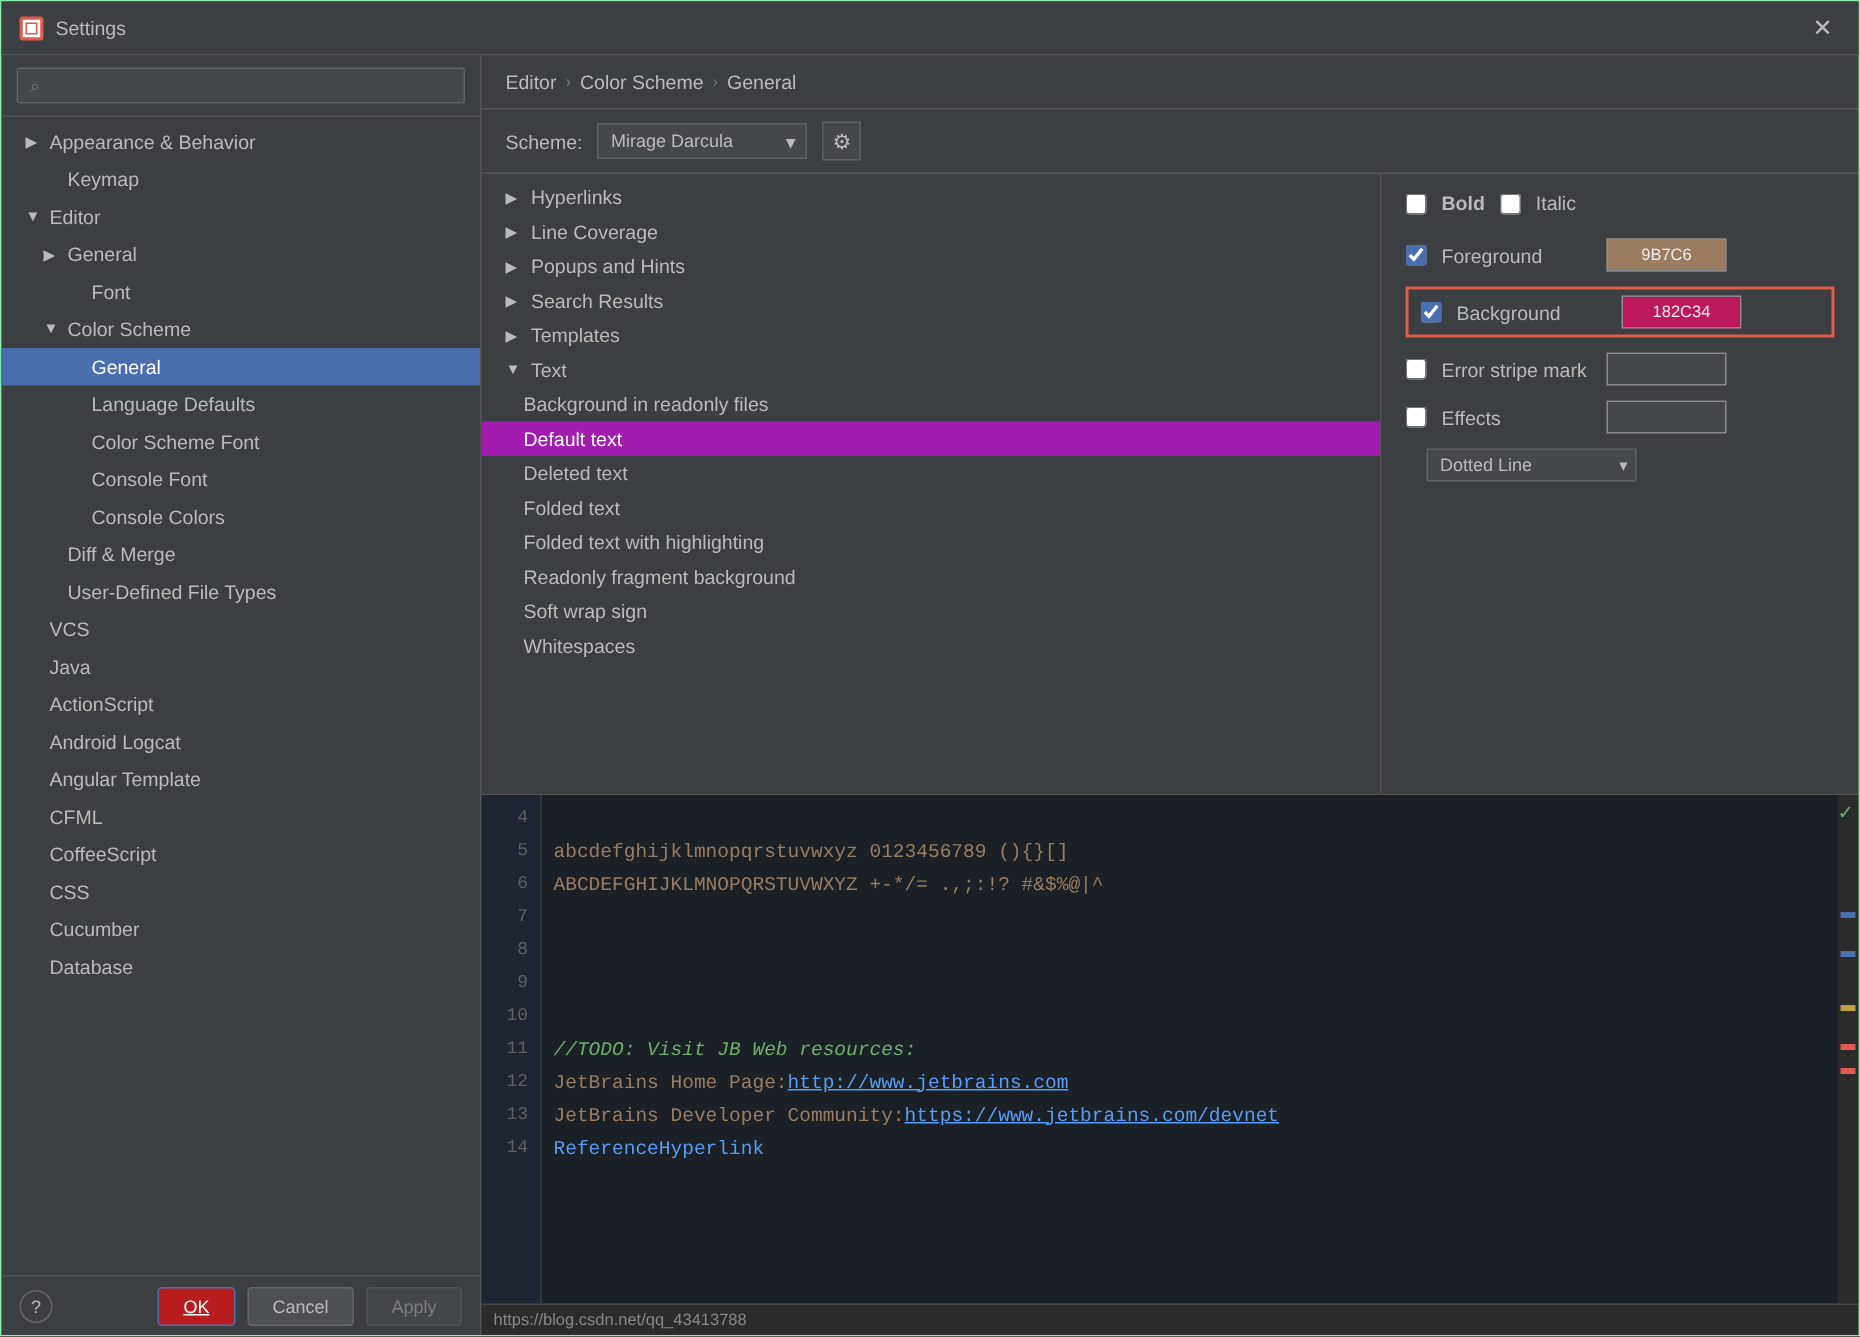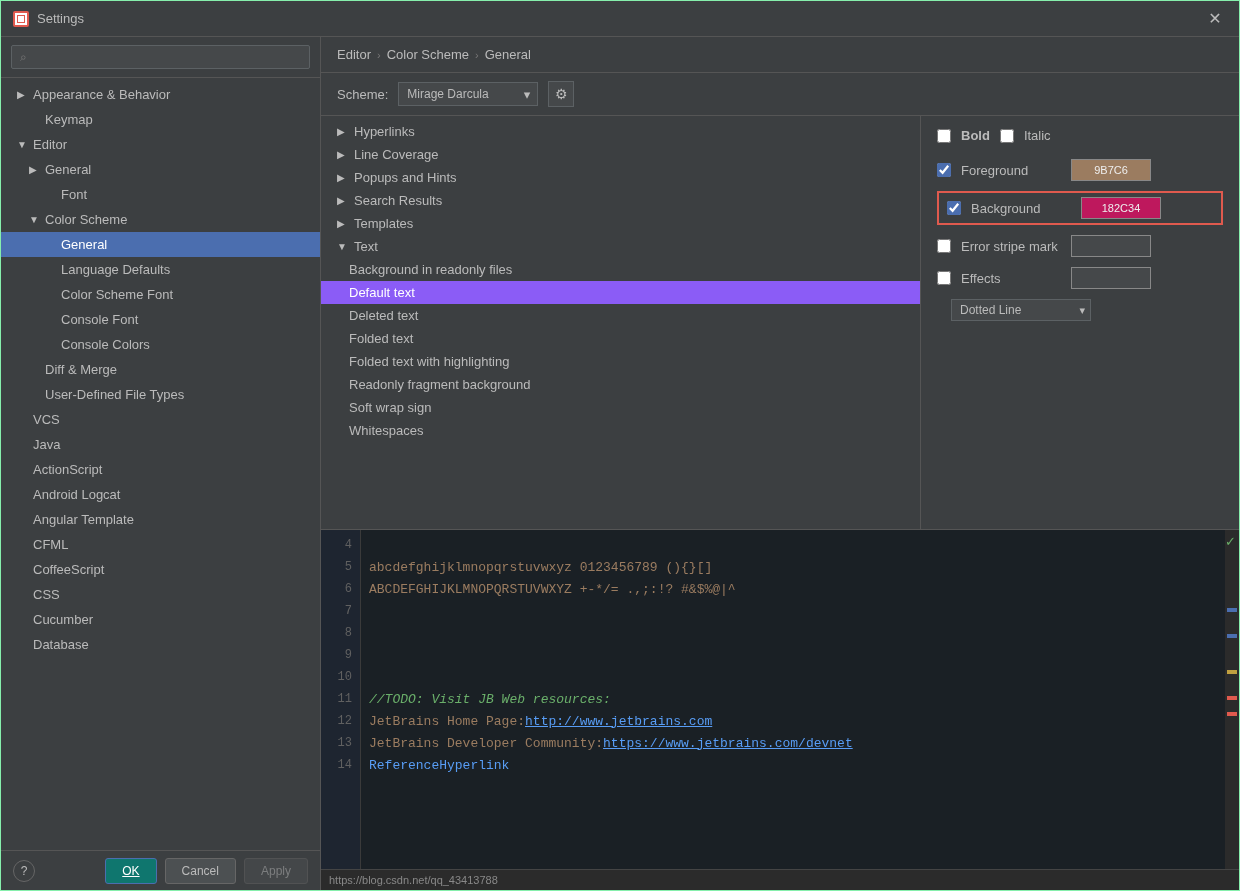--- a/index.html
+++ b/index.html
@@ -137,21 +137,21 @@
     .btn {
       padding: 5px 16px;
       border-radius: 3px;
       border: 1px solid #666;
       background: #4c5052;
       color: #bbbbbb;
       cursor: pointer;
       font-size: 12px;
     }
     .btn.primary {
-      background: #0f766e;
+      background: #b91c1c;
       border-color: #4b6eaf;
       color: white;
       text-decoration: underline;
     }
     .btn.disabled {
       opacity: 0.5;
       cursor: default;
     }
     
     .main-panel {
@@ -236,21 +236,21 @@
     }
     .tree-item {
       padding: 4px 12px 4px 16px;
       cursor: pointer;
       display: flex;
       align-items: center;
       gap: 5px;
       color: #bbbbbb;
       font-size: 13px;
     }
-    .tree-item.selected { background: #8b5cf6; color: white; }
+    .tree-item.selected { background: #a21caf; color: white; }
     .tree-item .arrow { font-size: 10px; width: 12px; }
     .tree-item.indent1 { padding-left: 28px; }
     
     .property-panel {
       flex: 1;
       padding: 12px 16px;
       overflow-y: auto;
       background: #3c3f41;
     }
     .prop-row {

